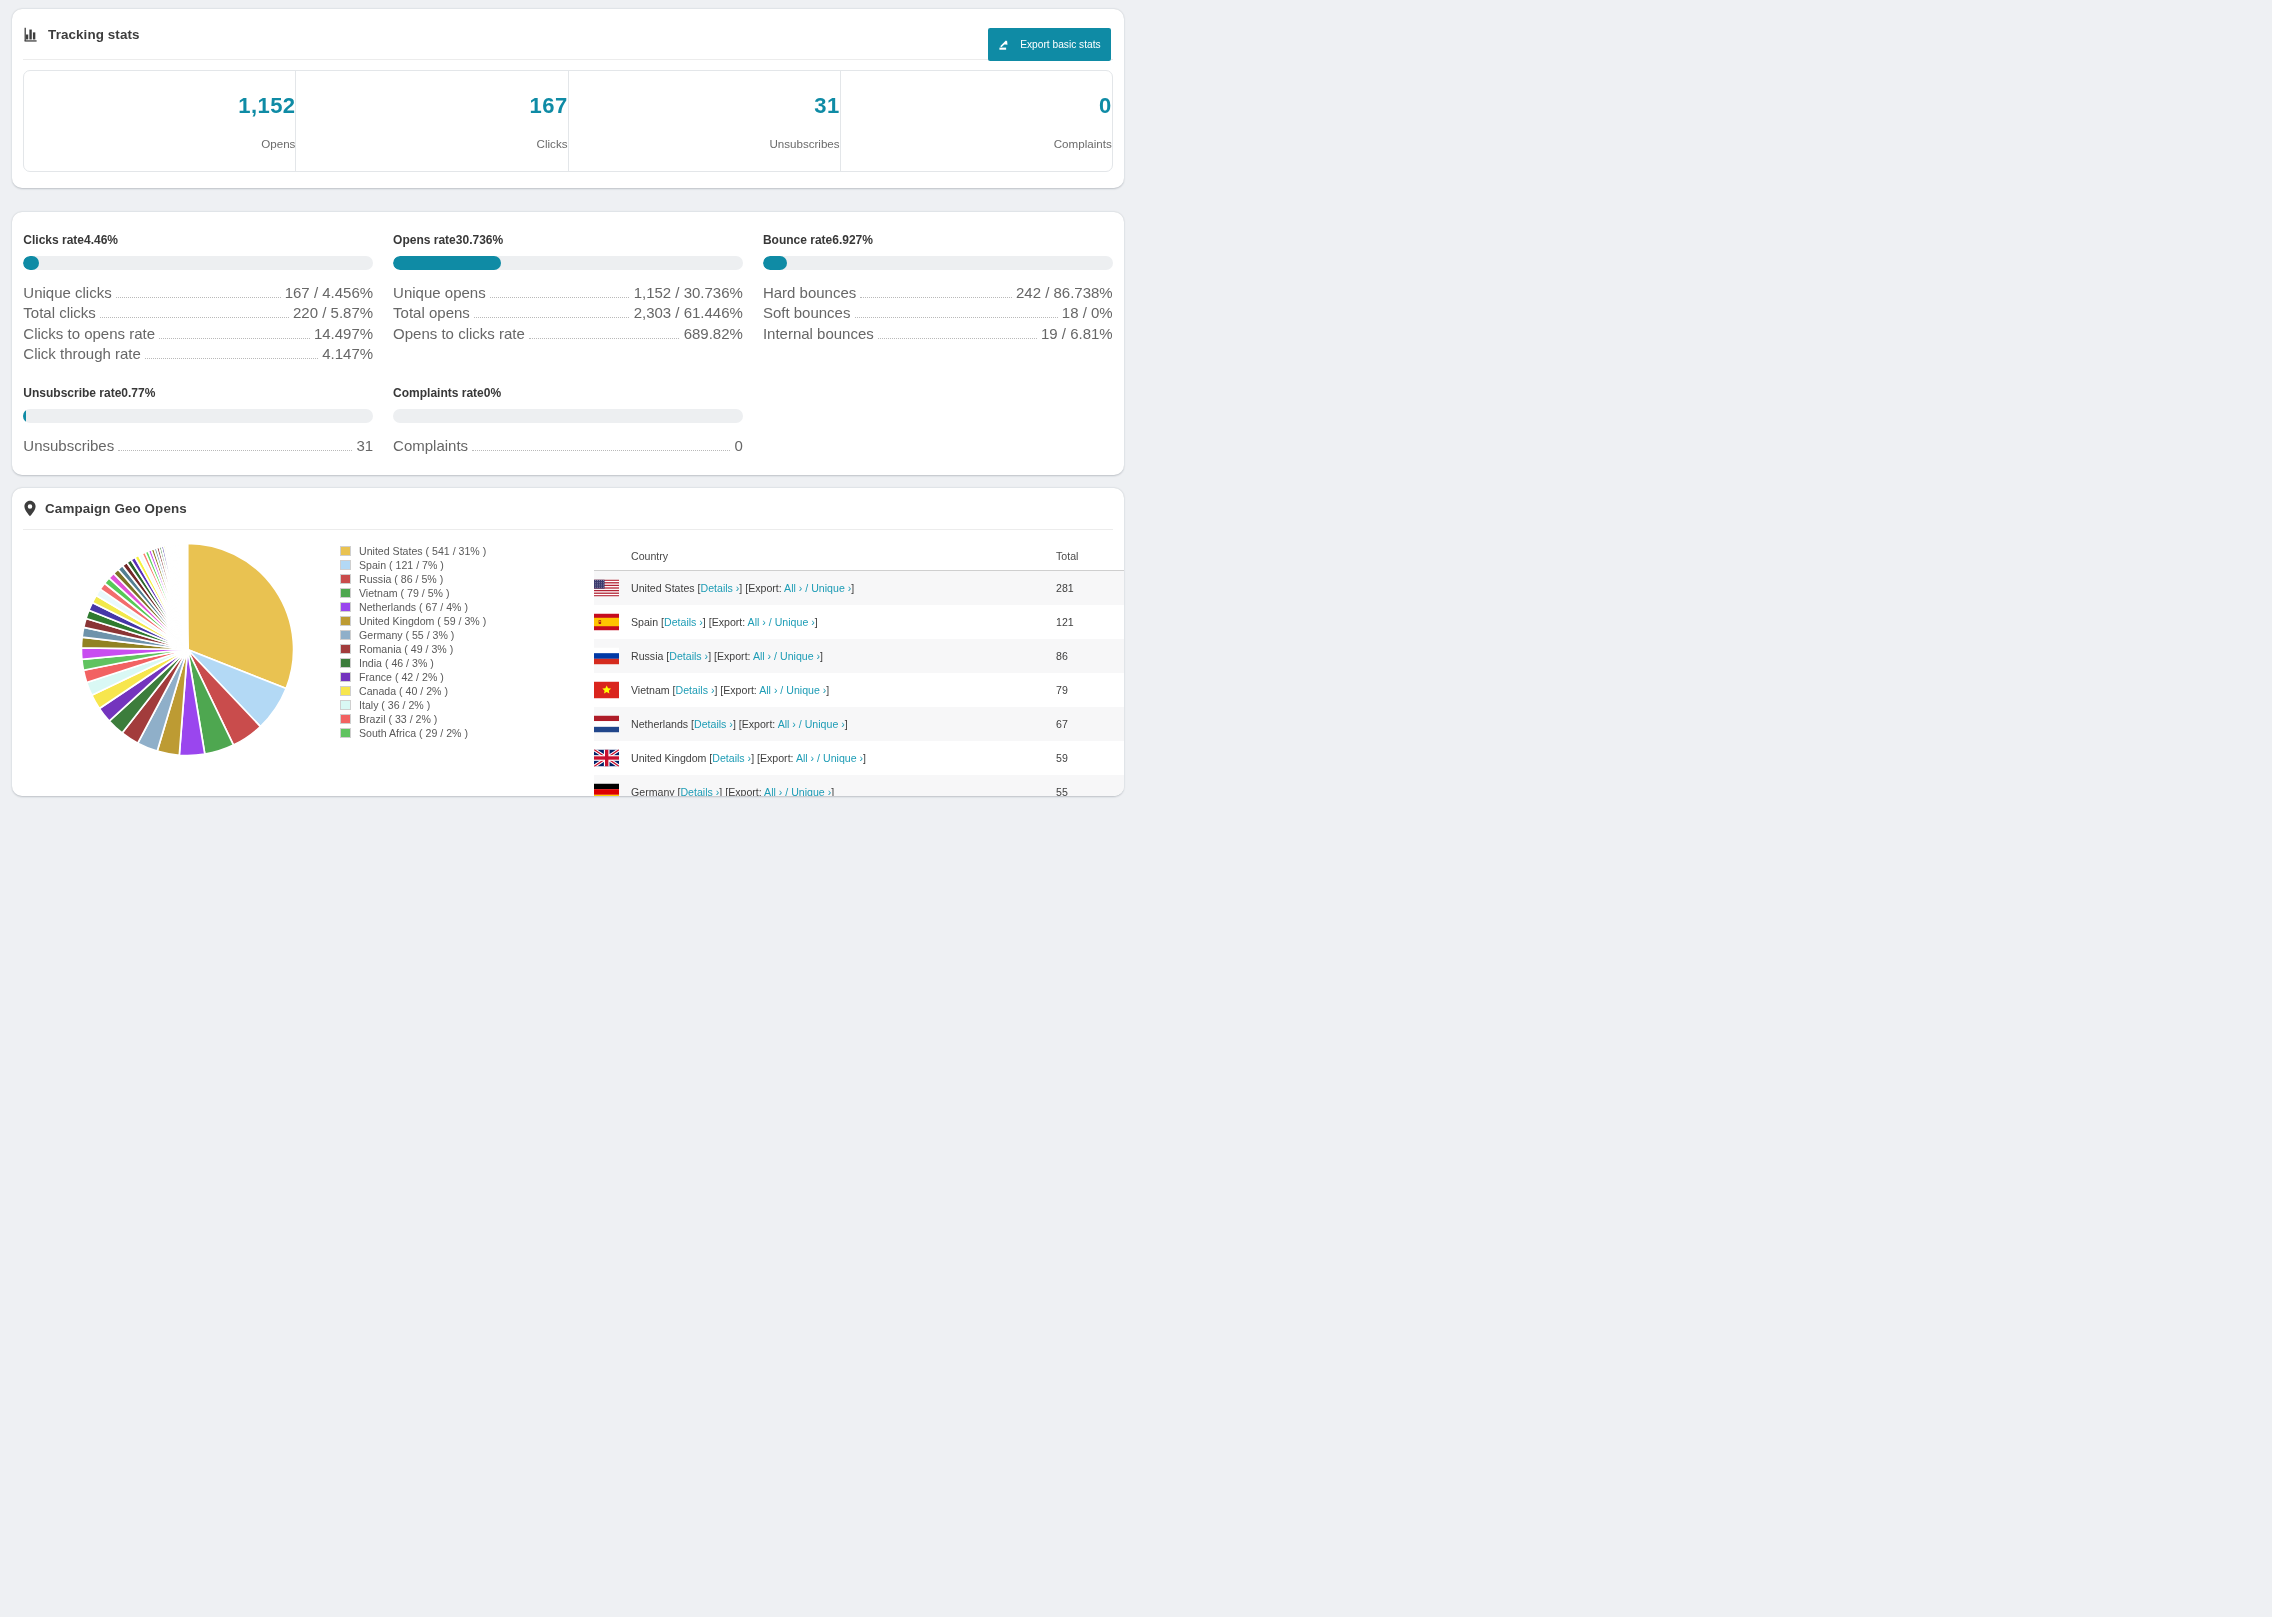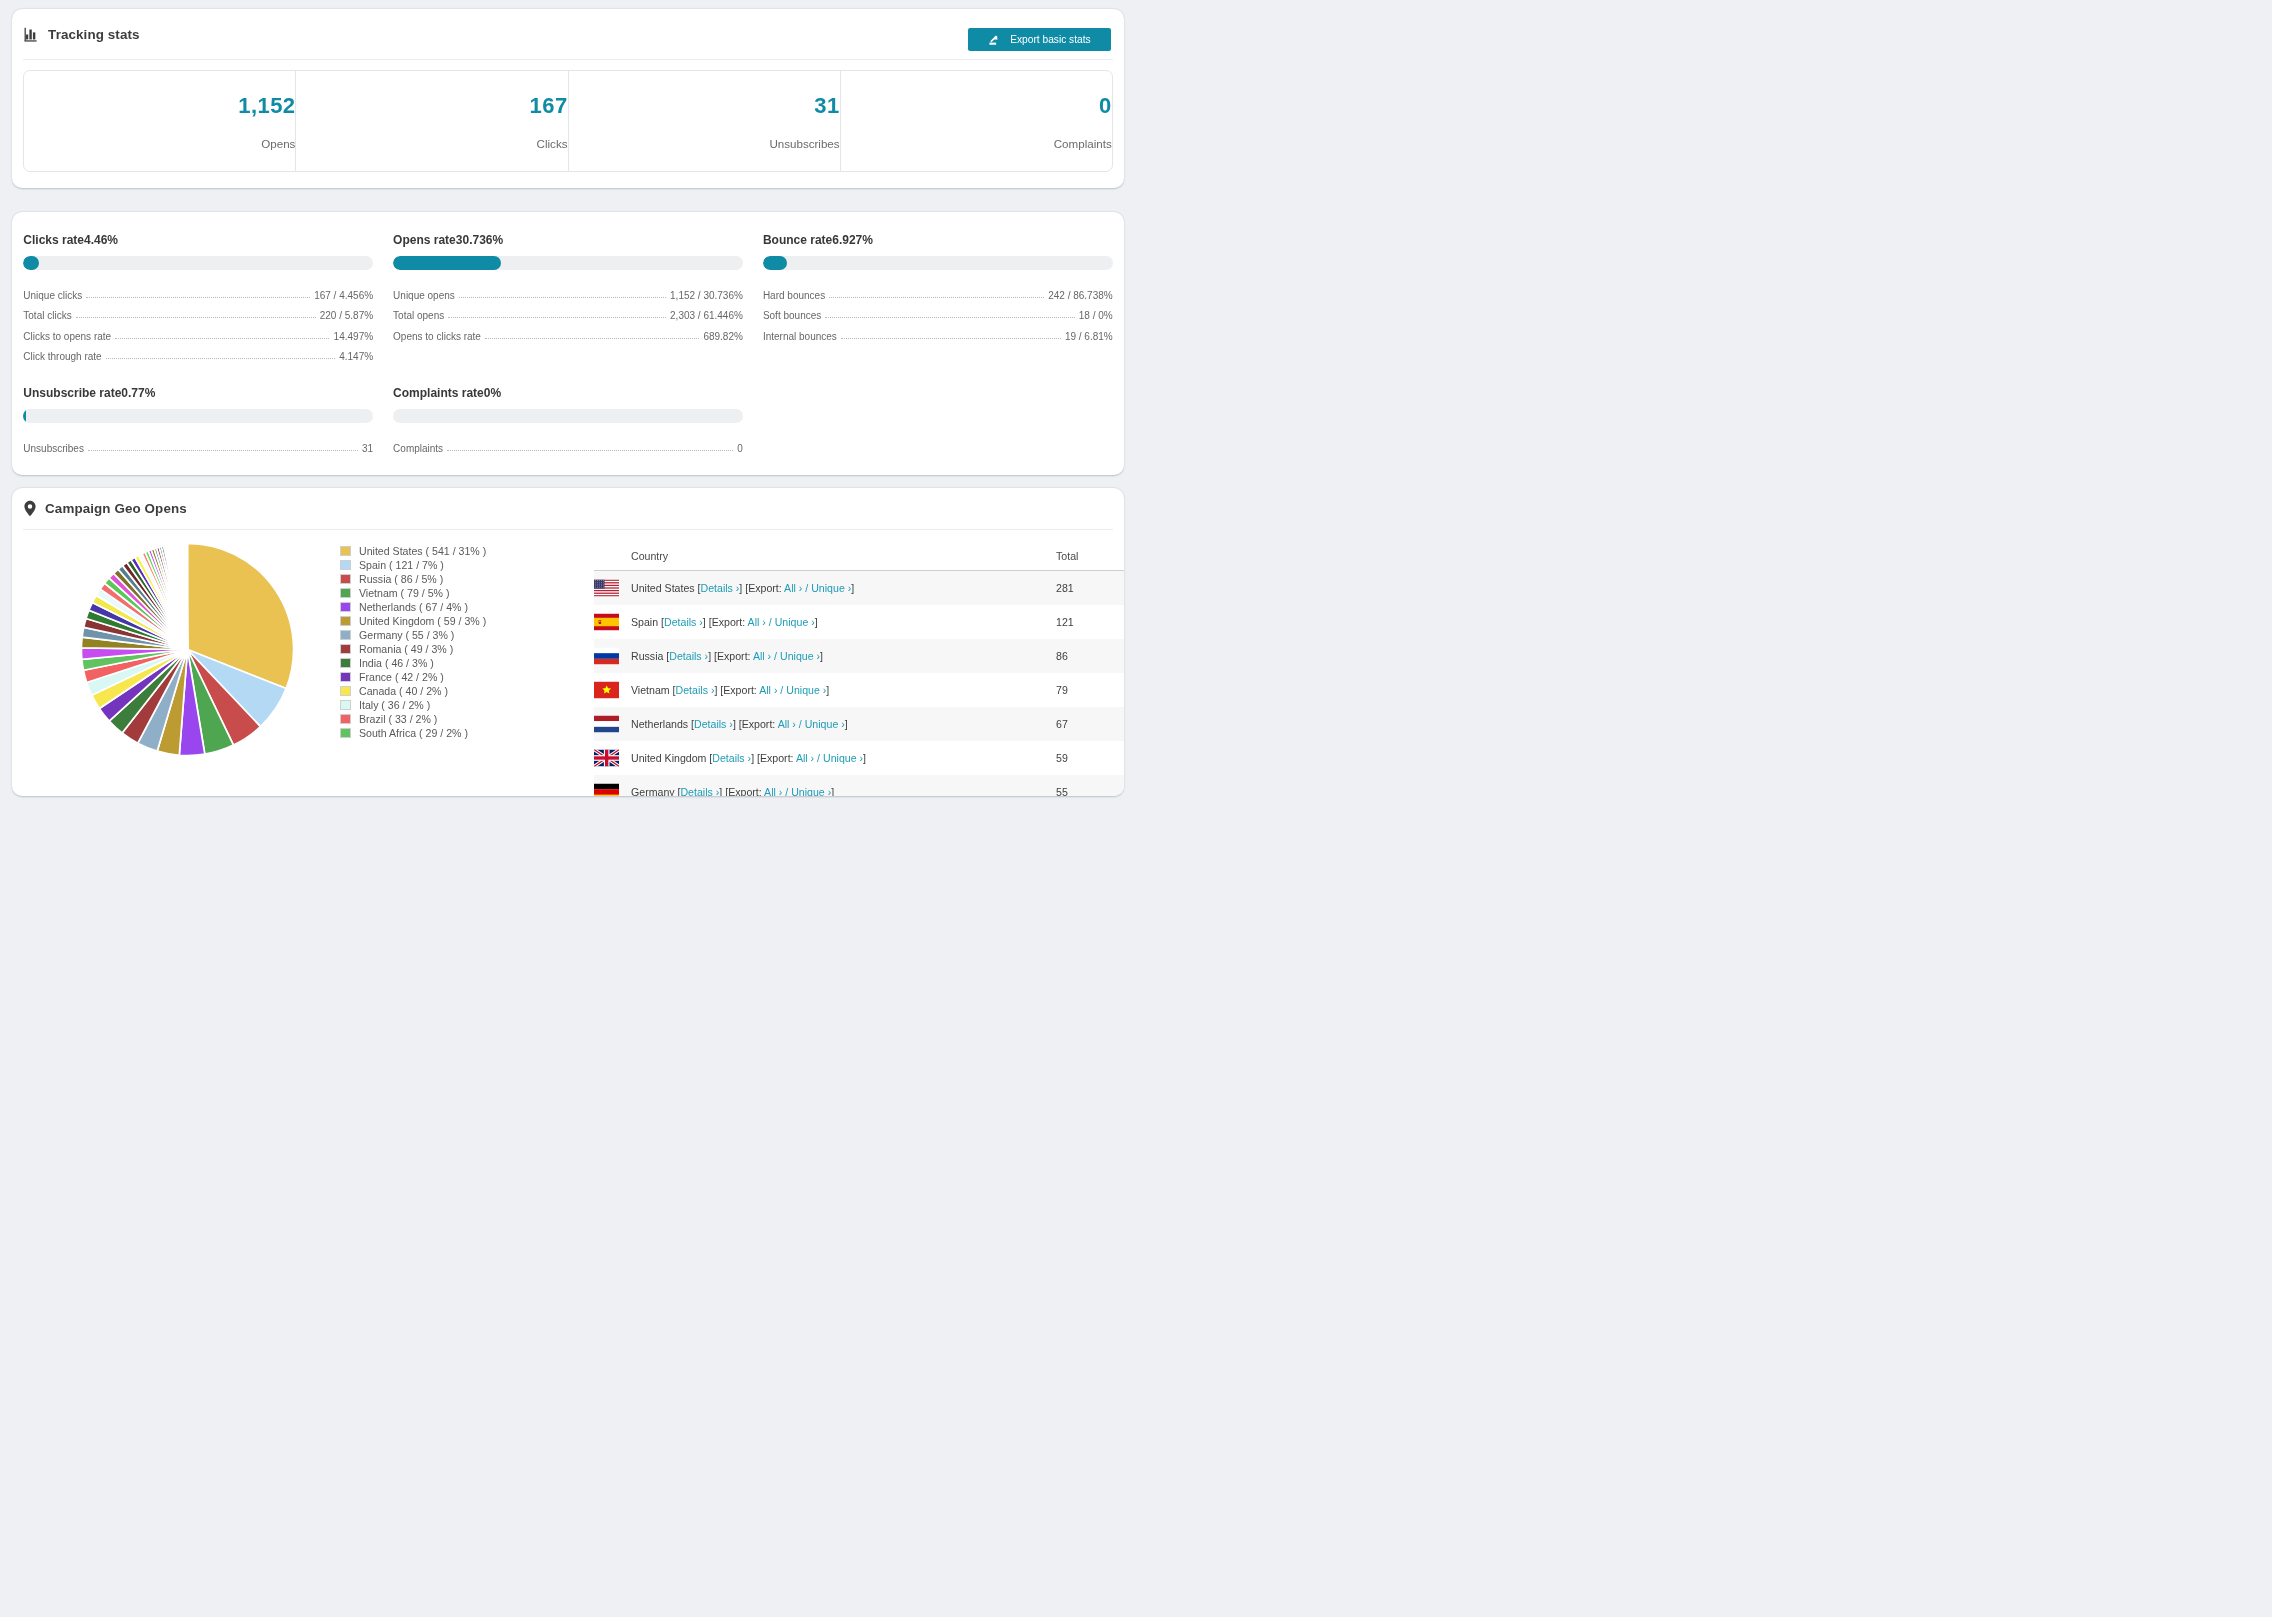--- a/index.html
+++ b/index.html
@@ -19,44 +19,44 @@
   .card-hd{
     position:absolute;top:0;left:11.3px;right:11.3px;height:50px;
     border-bottom:0.7px solid #ececec;display:flex;align-items:center;gap:7.8px;
     font-size:13.4px;font-weight:600;color:#3d3d3d;letter-spacing:0.1px;
   }
   #card-geo .card-hd{height:41px}
   .hicon{flex:0 0 auto}
 
   
   .export-btn{
-    position:absolute;top:19px;right:13.4px;height:23px;border:none;cursor:pointer;
+    position:absolute;top:19px;right:13.4px;height:33px;border:none;cursor:pointer;
     background:#0f8ba5;color:#fff;border-radius:2.1px;display:flex;align-items:center;
-    gap:10px;padding:0 20px;font-size:10.2px;font-family:"Liberation Sans",sans-serif;
+    gap:10px;padding:0 10px;font-size:10.2px;font-family:"Liberation Sans",sans-serif;
   }
 
   
   .stats-group{
     position:absolute;top:61px;left:11.3px;right:11.3px;height:100px;
     border:0.7px solid #e3e6e9;border-radius:7px;display:flex;overflow:hidden;background:#fff;
   }
   .scell{flex:1 1 0;display:flex;flex-direction:column;align-items:flex-end;justify-content:center;border-right:0.7px solid #e3e6e9}
   .scell:last-child{border-right:none}
   .snum{font-size:22px;font-weight:700;color:#0f8ba5;letter-spacing:0.4px}
   .slab{font-size:11.6px;color:#6b6b6b;margin-top:18px}
 
   
   .rgrid{
     padding:21px 11.3px 0 11.3px;display:grid;grid-template-columns:repeat(3,1fr);
     column-gap:20px;row-gap:24px;
   }
   .rhead{display:flex;justify-content:flex-start;align-items:baseline;font-size:12px;font-weight:700;color:#383838}
   .rbar{height:14px;background:#edeff1;border-radius:7px;margin:9.2px 0 10px 0;overflow:hidden}
   .rbar .fill{height:100%;background:#0f8ba5;border-radius:7px}
-  .srow{display:flex;align-items:flex-end;height:20.5px;font-size:10px;color:#676767}
+  .srow{display:flex;align-items:flex-end;height:20.5px;font-size:15px;color:#676767}
   .srow .sl{white-space:nowrap}
   .srow .dots{flex:1 1 auto;border-bottom:0.7px dotted #b9b9b9;margin:0 4.2px 2.8px 4.2px}
   .srow .sv{white-space:nowrap}
 
   
   .pie{position:absolute;left:68px;top:54px;width:215px;height:215px}
   .legend{position:absolute;left:328px;top:56px}
   .litem{display:flex;align-items:center;height:14px;font-size:10.6px;color:#595959}
   .lsw{width:8.5px;height:8.5px;border:0.7px solid #cfcfcf;margin-right:8.5px;flex:0 0 auto}
   .gtable{position:absolute;left:582px;top:54px;width:533px}

